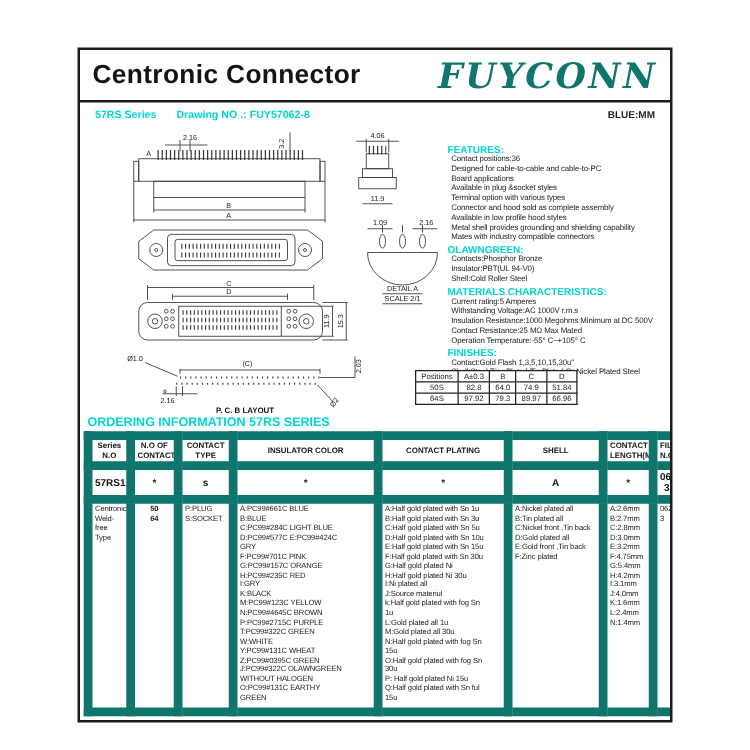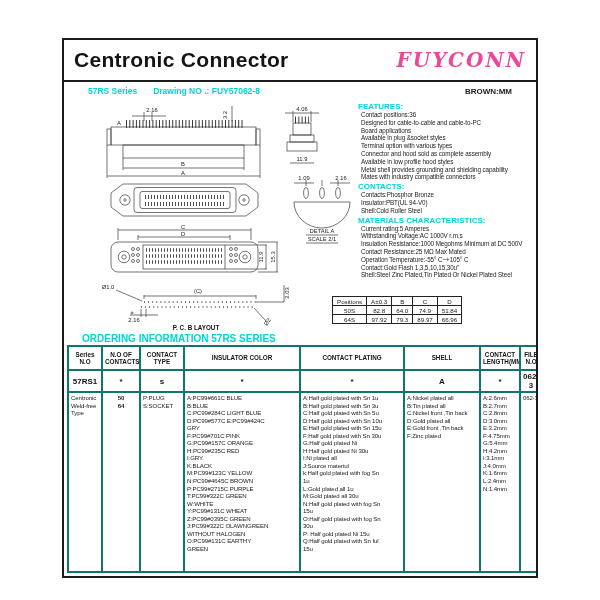--- a/index.html
+++ b/index.html
@@ -1,33 +1,33 @@
 <!DOCTYPE html>
 <html><head>
 <meta charset="utf-8">
 <style>
   html,body{margin:0;padding:0;}
   body{width:600px;height:600px;background:#ffffff;font-family:"Liberation Sans",sans-serif;color:#141414;position:relative;}
   .frame{position:absolute;left:62px;top:38px;width:476px;height:540px;border:2px solid #1b1b1b;box-sizing:border-box;background:#fff;overflow:hidden;}
   .hdr{height:42px;border-bottom:2px solid #1b1b1b;display:flex;align-items:center;justify-content:space-between;padding:0 10px;box-sizing:border-box;}
   .title{font-size:21px;font-weight:700;letter-spacing:.3px;text-align:center;}
-  .logo{font-family:"DejaVu Serif","Liberation Serif",serif;font-style:italic;font-weight:700;font-size:20px;color:#ec4899;letter-spacing:2px;}
-  .sub{height:18px;display:flex;align-items:center;justify-content:space-between;padding:0 24px;}
+  .logo{font-family:"DejaVu Serif","Liberation Serif",serif;font-style:italic;font-weight:700;font-size:28px;color:#0f766e;letter-spacing:2px;}
+  .sub{height:18px;display:flex;align-items:center;justify-content:space-between;padding:0 12px;}
   .sub-left{color:#00d5d5;font-weight:700;font-size:8.5px;display:flex;gap:16px;}
   .unit{font-size:8px;font-weight:700;color:#222;}
   .content{position:relative;height:232px;}
   svg.draw{position:absolute;left:2px;top:0;}
-  .specs{position:absolute;left:294px;top:1px;width:180px;}
+  .specs{position:absolute;left:294px;top:14px;width:180px;}
   .spec-h{color:#00d5d5;font-weight:700;font-size:8px;margin:1px 0 0;}
   .spec-list{font-size:6.3px;line-height:1.24;white-space:pre-line;padding-left:3px;letter-spacing:-.1px;color:#1c1c1c;}
   table.postable{position:absolute;left:268px;top:196px;border-collapse:collapse;font-size:6.2px;text-align:center;background:#fff;}
   table.postable td,table.postable th{border:1px solid #222;padding:.5px 4px;font-weight:400;color:#1c1c1c;}
-  .oheading{color:#00d5d5;font-weight:700;font-size:10px;padding:1px 6px;margin-left:12px;}
+  .oheading{color:#00d5d5;font-weight:700;font-size:10px;padding:1px 6px;}
   table.otable{border-collapse:collapse;margin:0 3px;width:468px;table-layout:fixed;height:228px;}
-  table.otable th,table.otable td{border:2px solid #0f766e;padding:1px 2px;vertical-align:middle;text-align:center;white-space:pre-line;overflow:hidden;}
+  table.otable th,table.otable td{border:7px solid #0f766e;padding:1px 2px;vertical-align:middle;text-align:center;white-space:pre-line;overflow:hidden;}
   table.otable th{font-size:6.3px;line-height:1.15;font-weight:700;}
   tr.hdr-row{height:24px;}
   tr.code-row{height:22px;}
   tr.code-row td{font-weight:700;font-size:8px;}
   td.code-series{font-size:7px;}
   td.code-shell{font-size:9.5px;}
   td.code-file{font-size:6px;font-weight:700;}
   tr.detail-row td{vertical-align:top;text-align:left;font-size:6.1px;line-height:1.24;letter-spacing:-.1px;color:#1c1c1c;}
   td.c-contacts{text-align:center!important;font-weight:700;}
   td.c-file{font-size:6px;}
@@ -42,21 +42,21 @@
   <div class="hdr">
     <div class="title">Centronic Connector</div>
     <div class="logo">FUYCONN</div>
   </div>
 
   <div class="sub">
     <div class="sub-left">
       <span>57RS Series</span>
       <span>Drawing NO .: FUY57062-8</span>
     </div>
-    <span class="unit">BROWN:MM</span>
+    <span class="unit">BLUE:MM</span>
   </div>
 
   <div class="content">
 
     <svg class="draw" width="292" height="232" viewBox="0 0 292 232">
       <g stroke="#3a3a3a" stroke-width="0.7" fill="none">
 
         <line x1="60" y1="24" x2="178" y2="24" stroke-width="8" stroke-dasharray="1,2.3"></line>
         <rect x="45" y="27" width="145" height="18"></rect>
         <rect x="41" y="29" width="4" height="16"></rect>
@@ -191,30 +191,31 @@
       <div class="spec-h">FEATURES:</div>
       <div class="spec-list">Contact positions:36
 Designed for cable-to-cable and cable-to-PC
 Board applications
 Available in plug &amp;socket styles
 Terminal option with various types
 Connector and hood sold as complete assembly
 Available in low profile hood styles
 Metal shell provides grounding and shielding capability
 Mates with industry compatible connectors</div>
-      <div class="spec-h">CONTACTS:</div>
+      <div class="spec-h">OLAWNGREEN:</div>
       <div class="spec-list">Contacts:Phosphor Bronze
 Insulator:PBT(UL 94-V0)
 Shell:Cold Roller Steel</div>
       <div class="spec-h">MATERIALS CHARACTERISTICS:</div>
       <div class="spec-list">Current rating:5 Amperes
 Withstanding Voltage:AC 1000V r.m.s
 Insulation Resistance:1000  Megohms Minimum at DC 500V
 Contact Resistance:25 MΩ  Max Mated
 Operation Temperature:-55° C~+105° C</div>
+      <div class="spec-h">FINISHES:</div>
       <div class="spec-list">Contact:Gold Flash 1,3,5,10,15,30u"
 Shell:Steel Zinc Plated,Tin Plated Or Nickel Plated Steel</div>
     </div>
 
     <table class="postable">
       <tbody>
           <tr>
         <th>Positions</th>
         <th>A±0.3</th>
         <th>B</th>

